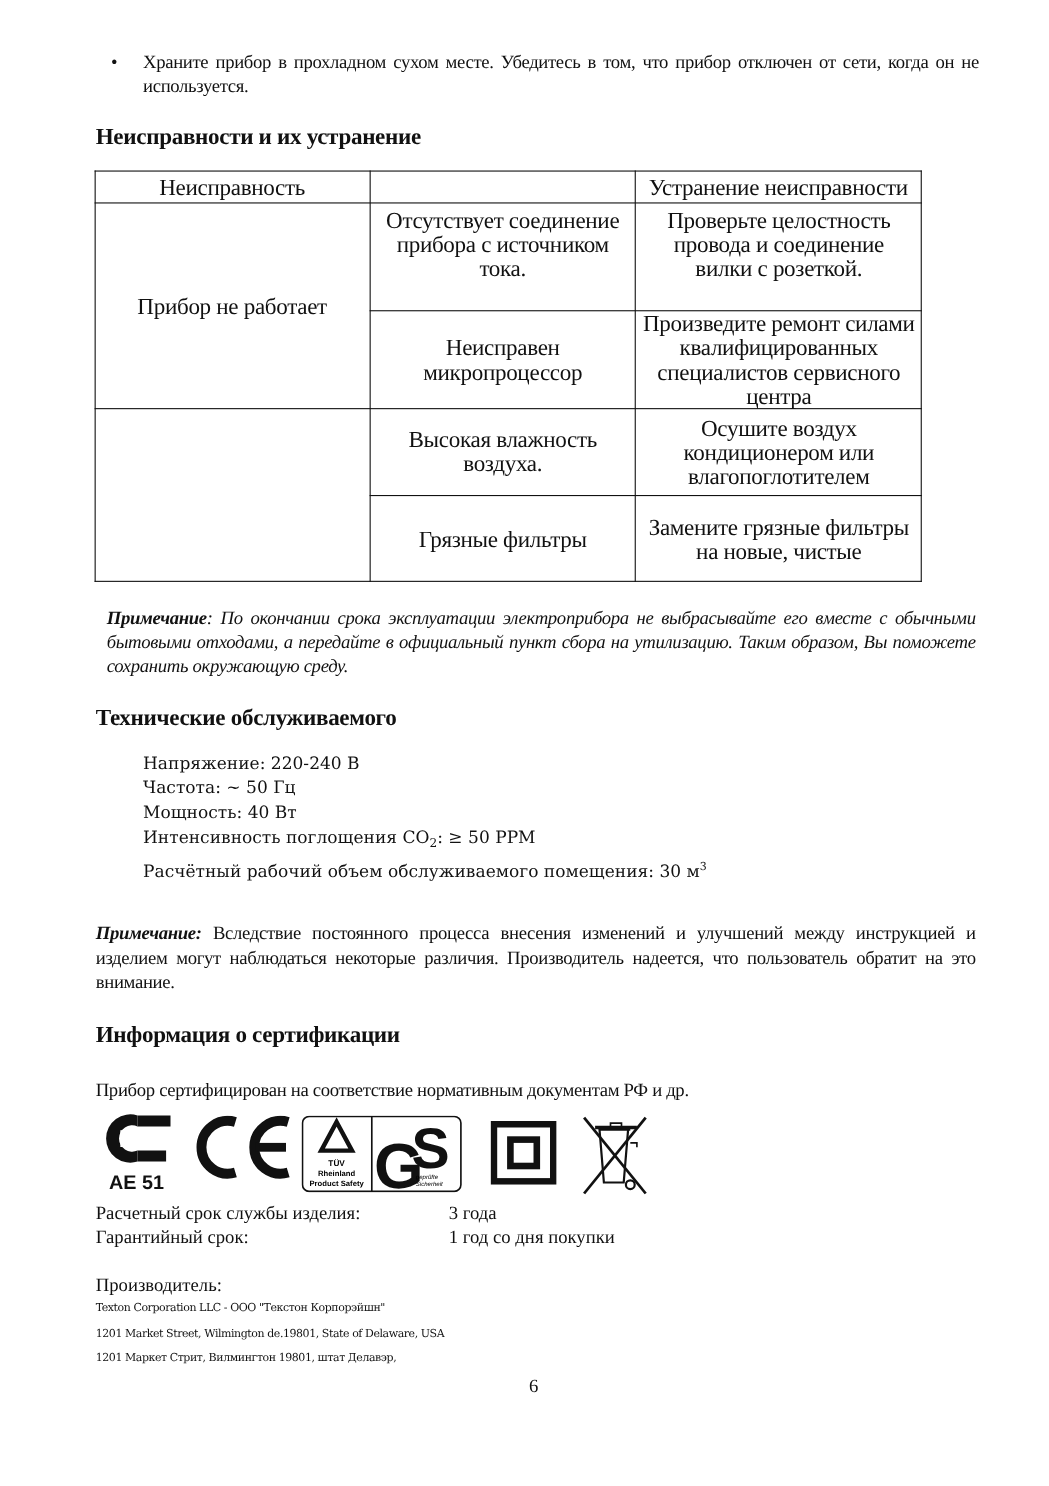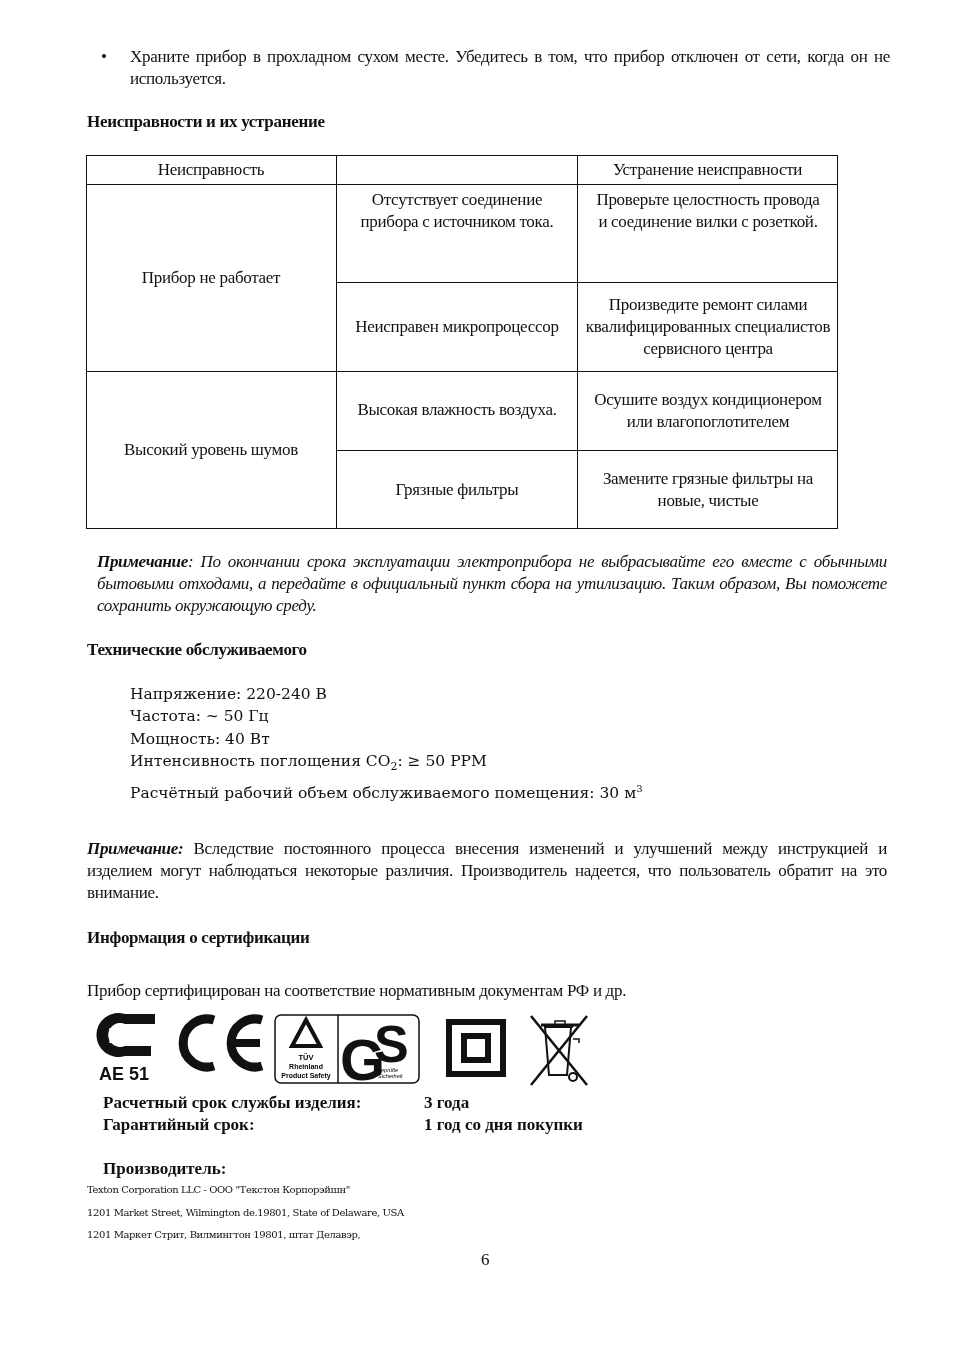--- a/index.html
+++ b/index.html
@@ -1,33 +1,33 @@
 <!DOCTYPE html>
 <html><head>
 <meta charset="utf-8">
 <style>
   html, body { margin: 0; padding: 0; background: #ffffff; }
   body { width: 954px; height: 1351px; position: relative; overflow: hidden;
          font-family: "Liberation Serif", "DejaVu Serif", serif; color: #111; }
   .abs { position: absolute; }
   .txt { font-size: 17px; line-height: 22px; }
   .narrow { font-family: "Liberation Serif", serif; letter-spacing: -0.3px; }
-  .bold { font-weight: bold; margin-left: 16px; }
-  .heading { font-size: 17px; font-weight: bold; letter-spacing: -0.3px; }
+  .bold { font-weight: normal; }
+  .heading { font-size: 21px; font-weight: bold; letter-spacing: -0.3px; }
   .justify { text-align: justify; text-align-last: left; }
 
   
   .bullet-dot { left: 101px; top: 46px; font-size: 17px; }
   .bullet-text { left: 130px; top: 46px; width: 760px; }
 
   
   .tbl { left: 86px; top: 155px; width: 752px; height: 374px; }
   .tbl .cell { position: absolute; box-sizing: border-box; display: flex;
                align-items: center; justify-content: center; text-align: center;
-               font-size: 17px; line-height: 22px; letter-spacing: -0.3px; }
+               font-size: 21px; line-height: 22px; letter-spacing: -0.3px; }
   .tbl .line { position: absolute; background: #111; }
   .tbl .cell.top { align-items: flex-start; padding-top: 4px; }
 
   
   .note1 { left: 97px; top: 551px; width: 790px; font-style: italic; }
   .note1 b { font-style: italic; }
   .note2 { left: 87px; top: 838px; width: 800px; }
   .note2 b { font-style: italic; }
 
   .specs { left: 130px; top: 683px; font-size: 17px; line-height: 22.3px; font-family: "DejaVu Serif", serif; font-size: 15.5px; }
@@ -60,21 +60,20 @@
 
   <div class="cell" style="left:0; top:0; width:250px; height:29px;">Неисправность</div>
   <div class="cell" style="left:491px; top:0; width:261px; height:29px;">Устранение неисправности</div>
 
   <div class="cell" style="left:0; top:30px; width:250px; height:186px;">Прибор не работает</div>
   <div class="cell top" style="left:262px; top:30px; width:218px; height:97px;">Отсутствует соединение прибора с источником тока.</div>
   <div class="cell top" style="left:506px; top:30px; width:232px; height:97px;">Проверьте целостность провода и  соединение вилки с розеткой.</div>
   <div class="cell" style="left:262px; top:128px; width:218px; height:88px;">Неисправен микропроцессор</div>
   <div class="cell" style="left:498px; top:128px; width:248px; height:88px;">Произведите ремонт силами квалифицированных специалистов  сервисного центра</div>
 
-  <div class="cell" style="left:0; top:217px; width:250px; height:156px;">Высокий уровень шумов</div>
   <div class="cell" style="left:262px; top:217px; width:218px; height:76px;">Высокая влажность воздуха.</div>
   <div class="cell" style="left:506px; top:217px; width:232px; height:78px;">Осушите воздух кондиционером или влагопоглотителем</div>
   <div class="cell" style="left:262px; top:296px; width:218px; height:77px;">Грязные фильтры</div>
   <div class="cell" style="left:500px; top:296px; width:244px; height:77px;">Замените грязные фильтры на новые, чистые</div>
 </div>
 
 <div class="abs txt narrow note1 justify"><b>Примечание</b><span>: По окончании срока эксплуатации электроприбора не выбрасывайте его вместе с обычными бытовыми отходами, а передайте в официальный пункт сбора на утилизацию. Таким образом, Вы поможете сохранить окружающую среду.</span></div>
 
 <div class="abs heading" style="left:87px; top:640px;">Технические обслуживаемого</div>
 <div class="abs specs">

